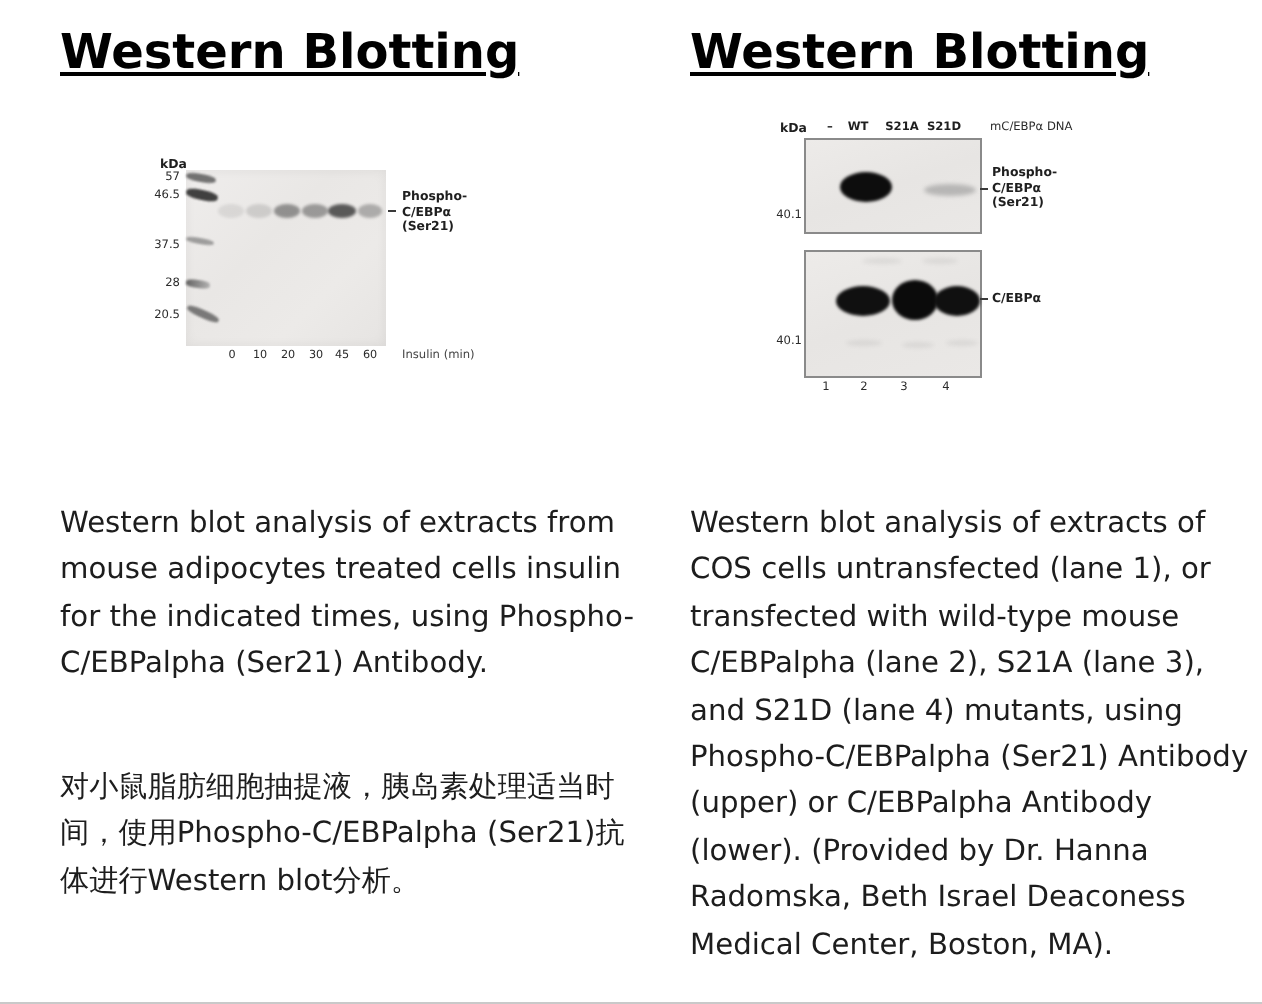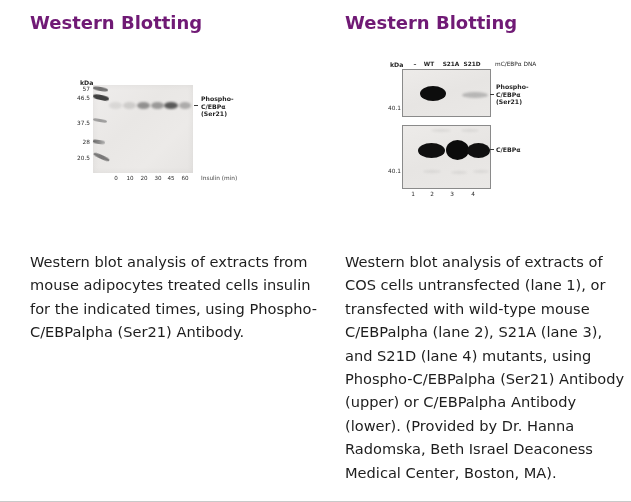--- a/index.html
+++ b/index.html
@@ -1,20 +1,20 @@
 <!DOCTYPE html>
 <html><head>
 <meta charset="utf-8">
 <style>
   html,body{margin:0;padding:0;background:#fff;}
   .page{position:relative;width:631px;height:502px;background:#ffffff;
         border-bottom:1px solid #c9c9c9;box-sizing:border-box;overflow:hidden;
         font-family:"DejaVu Sans","Liberation Sans",sans-serif;}
-  .heading{position:absolute;top:12px;margin:0;font-size:18px;font-weight:bold;
-           color:#701a75;letter-spacing:0px;}
+  .heading{position:absolute;top:12px;margin:0;font-size:24px;font-weight:bold;
+           color:#000000;letter-spacing:0px;text-decoration:underline;}
   .heading.left{left:30px;}
   .heading.right{left:345px;}
   .caption{position:absolute;margin:0;font-size:14.6px;line-height:23.4px;color:#1d1d1d;}
   .cap-left-en{left:30px;top:250px;width:292px;}
   .cap-left-zh{left:30px;top:382px;width:292px;}
   .cap-right{left:345px;top:250px;width:282px;}
 
   
   .fig{position:absolute;}
   .fig span{position:absolute;display:block;}
@@ -128,15 +128,16 @@
     <span class="tick-line" style="left:102px;top:91px;"></span>
     <span class="lbl-b" style="left:108px;top:88px;">C/EBPα</span>
 
     <span class="lane-num" style="left:18px;">1</span>
     <span class="lane-num" style="left:37px;">2</span>
     <span class="lane-num" style="left:57px;">3</span>
     <span class="lane-num" style="left:78px;">4</span>
   </div>
 
   <p class="caption cap-left-en">Western blot analysis of extracts from mouse adipocytes treated cells insulin for the indicated times, using Phospho-C/EBPalpha (Ser21) Antibody.</p>
+  <p class="caption cap-left-zh">对小鼠脂肪细胞抽提液，胰岛素处理适当时间，使用Phospho-C/EBPalpha (Ser21)抗体进行Western blot分析。</p>
   <p class="caption cap-right">Western blot analysis of extracts of COS cells untransfected (lane 1), or transfected with wild-type mouse C/EBPalpha (lane 2), S21A (lane 3), and S21D (lane 4) mutants, using Phospho-C/EBPalpha (Ser21) Antibody (upper) or C/EBPalpha Antibody (lower). (Provided by Dr. Hanna Radomska, Beth Israel Deaconess Medical Center, Boston, MA).</p>
 
 </div>
 
 </body></html>

